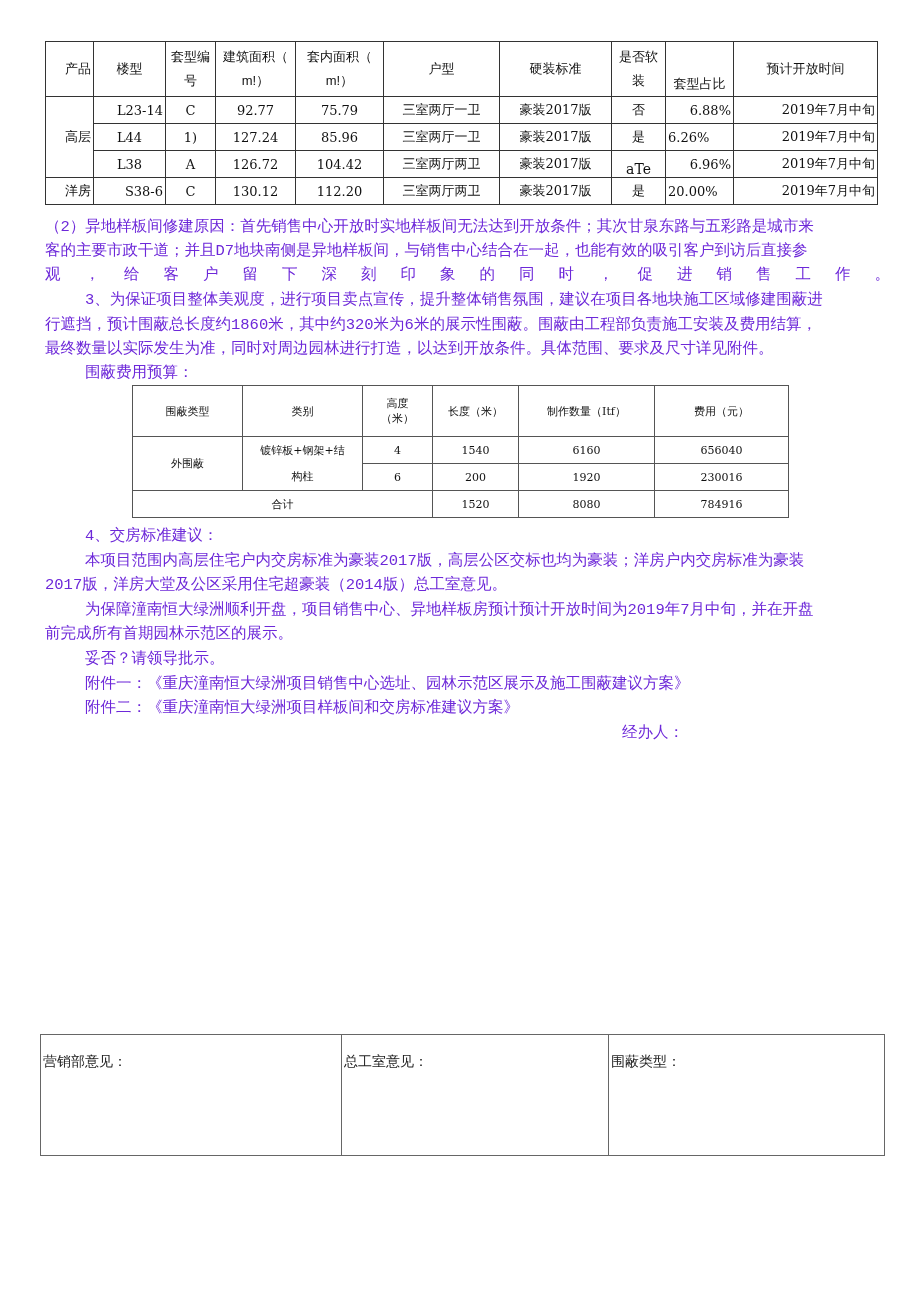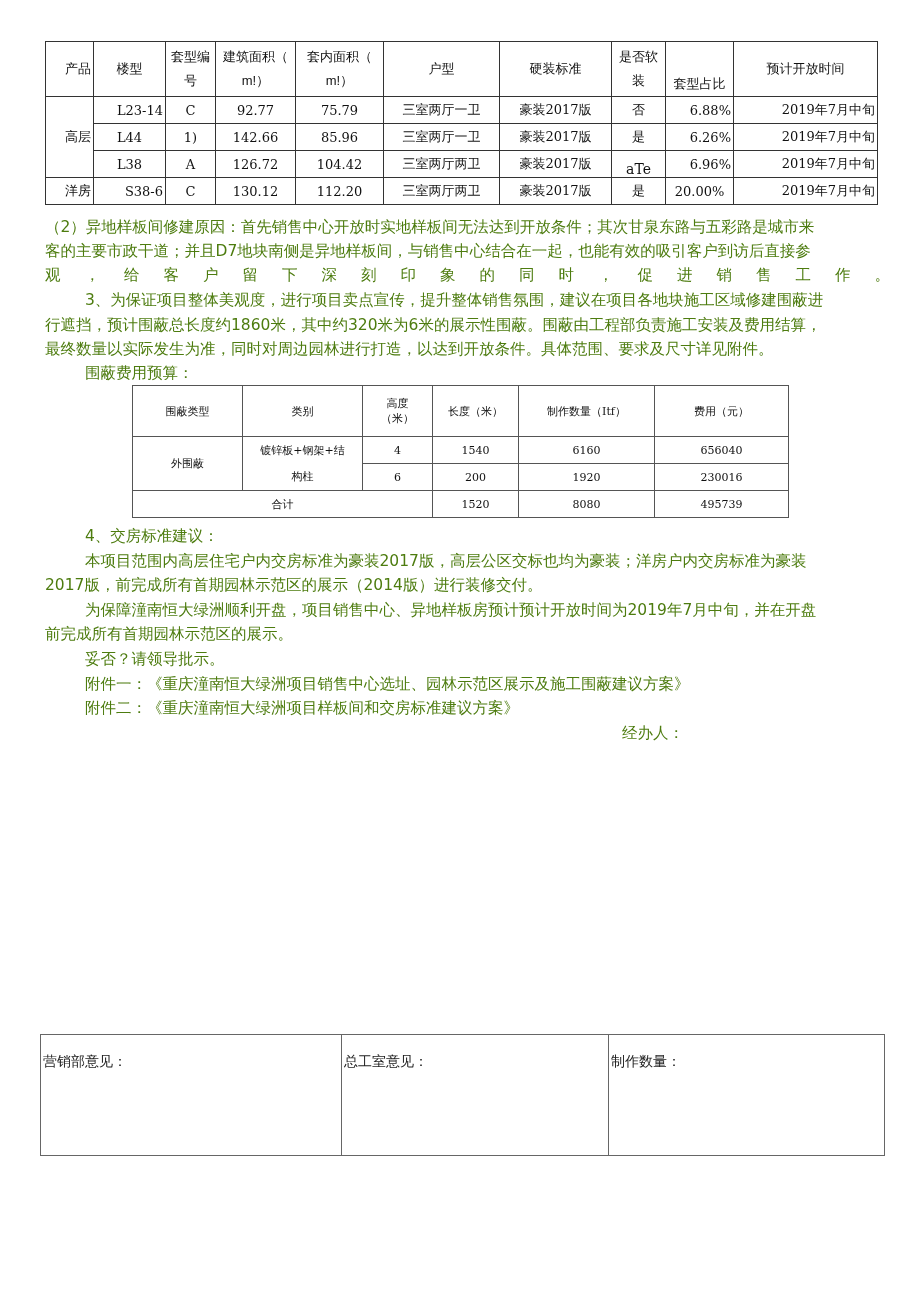--- a/index.html
+++ b/index.html
@@ -6,21 +6,21 @@
   body { width: 920px; height: 1301px; position: relative; overflow: hidden;
          font-family: "DejaVu Sans", "Liberation Sans", sans-serif; color: #111; }
 
   
   #t1 { position: absolute; left: 45px; top: 41px; border-collapse: collapse;
         font-family: "DejaVu Serif", "Liberation Serif", serif; font-size: 13px; }
   #t1 td { border: 1px solid #333; padding: 0 2px; height: 26px; text-align: center; white-space: nowrap; }
   #t1 tr.hdr td { height: 54px; line-height: 24px; }
   #t1 td.left { text-align: right; }
 
-  .p { position: absolute; left: 45px; width: 845px; font-size: 15.5px; line-height: 24px; color: #4d7c0f; white-space: nowrap; }
+  .p { position: absolute; left: 45px; width: 845px; font-size: 15.5px; line-height: 24px; color: #6d28d9; white-space: nowrap; font-family: Liberation Mono, monospace; }
   .indent { padding-left: 40px; }
   .just { display: flex; justify-content: space-between; width: 845px; }
 
   
   #t2 { position: absolute; left: 132px; top: 385px; border-collapse: collapse;
         font-family: "DejaVu Serif", "Liberation Serif", serif; font-size: 11px; }
   #t2 td { border: 1px solid #555; text-align: center; height: 26px; padding: 0 4px; }
   #t2 tr.hdr td { height: 50px; }
 
   
@@ -65,26 +65,26 @@
     <td>75.79</td>
     <td>三室两厅一卫</td>
     <td>豪装2017版</td>
     <td>否</td>
     <td style="text-align:right">6.88%</td>
     <td class="left">2019年7月中旬</td>
   </tr>
   <tr>
     <td>L44</td>
     <td>1)</td>
-    <td>142.66</td>
+    <td>127.24</td>
     <td>85.96</td>
     <td>三室两厅一卫</td>
     <td>豪装2017版</td>
     <td>是</td>
-    <td style="text-align:right">6.26%</td>
+    <td style="text-align:left">6.26%</td>
     <td class="left">2019年7月中旬</td>
   </tr>
   <tr>
     <td>L38</td>
     <td>A</td>
     <td>126.72</td>
     <td>104.42</td>
     <td>三室两厅两卫</td>
     <td>豪装2017版</td>
     <td style="vertical-align:bottom;font-size:14px">aTe</td>
@@ -93,21 +93,21 @@
   </tr>
   <tr>
     <td class="left">洋房</td>
     <td class="left">S38-6</td>
     <td>C</td>
     <td>130.12</td>
     <td>112.20</td>
     <td>三室两厅两卫</td>
     <td>豪装2017版</td>
     <td>是</td>
-    <td style="text-align:center">20.00%</td>
+    <td style="text-align:left">20.00%</td>
     <td class="left">2019年7月中旬</td>
   </tr>
 </tbody>
   </table>
 
 <div class="p" style="top:215px">（2）异地样板间修建原因：首先销售中心开放时实地样板间无法达到开放条件；其次甘泉东路与五彩路是城市来</div>
 <div class="p" style="top:239px">客的主要市政干道；并且D7地块南侧是异地样板间，与销售中心结合在一起，也能有效的吸引客户到访后直接参</div>
 <div class="p just" style="top:263px" id="justline">
     <span>观</span>
     <span>，</span>
@@ -167,36 +167,36 @@
   <tr>
     <td>6</td>
     <td>200</td>
     <td>1920</td>
     <td>230016</td>
   </tr>
   <tr>
     <td colspan="3">合计</td>
     <td>1520</td>
     <td>8080</td>
-    <td>495739</td>
+    <td>784916</td>
   </tr>
 </tbody>
   </table>
 
 <div class="p indent" style="top:524px">4、交房标准建议：</div>
 <div class="p indent" style="top:549px">本项目范围内高层住宅户内交房标准为豪装2017版，高层公区交标也均为豪装；洋房户内交房标准为豪装</div>
-<div class="p" style="top:573px">2017版，前完成所有首期园林示范区的展示（2014版）进行装修交付。</div>
+<div class="p" style="top:573px">2017版，洋房大堂及公区采用住宅超豪装（2014版）总工室意见。</div>
 <div class="p indent" style="top:598px">为保障潼南恒大绿洲顺利开盘，项目销售中心、异地样板房预计预计开放时间为2019年7月中旬，并在开盘</div>
 <div class="p" style="top:622px">前完成所有首期园林示范区的展示。</div>
 <div class="p indent" style="top:647px">妥否？请领导批示。</div>
 <div class="p indent" style="top:672px">附件一：《重庆潼南恒大绿洲项目销售中心选址、园林示范区展示及施工围蔽建议方案》</div>
 <div class="p indent" style="top:696px">附件二：《重庆潼南恒大绿洲项目样板间和交房标准建议方案》</div>
 <div class="p" style="top:721px; left:622px; width:120px">经办人：</div>
 
 <table id="t3">
   <tbody>
       <tr>
     <td style="width:296px"><span>营销部意见：</span></td>
     <td style="width:262px"><span>总工室意见：</span></td>
-    <td><span>制作数量：</span></td>
+    <td><span>围蔽类型：</span></td>
   </tr>
 </tbody>
   </table>
 
 </body></html>

